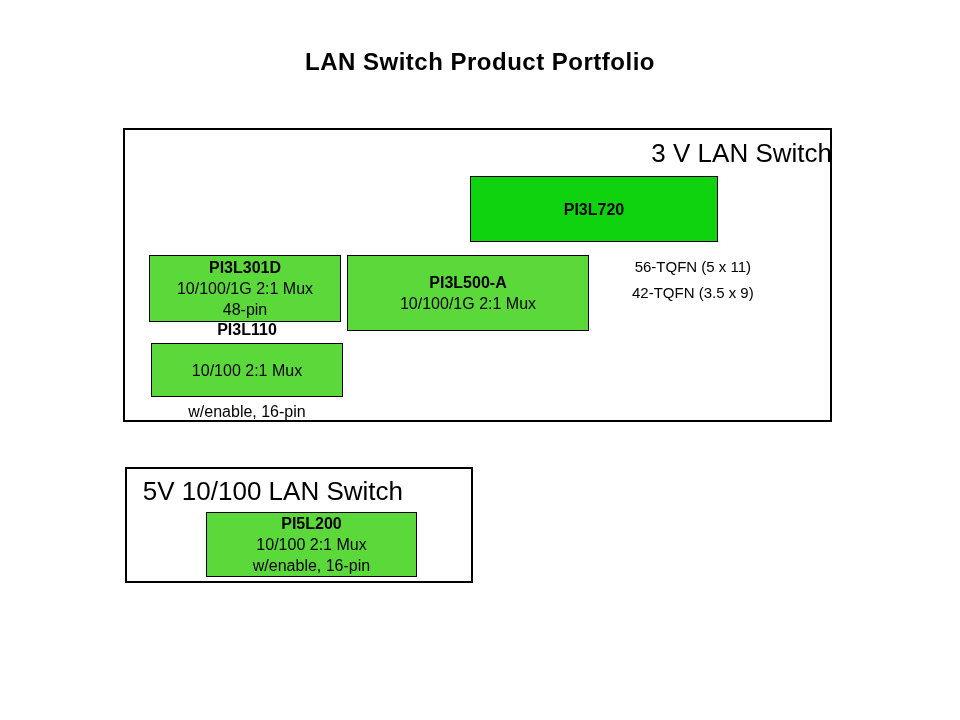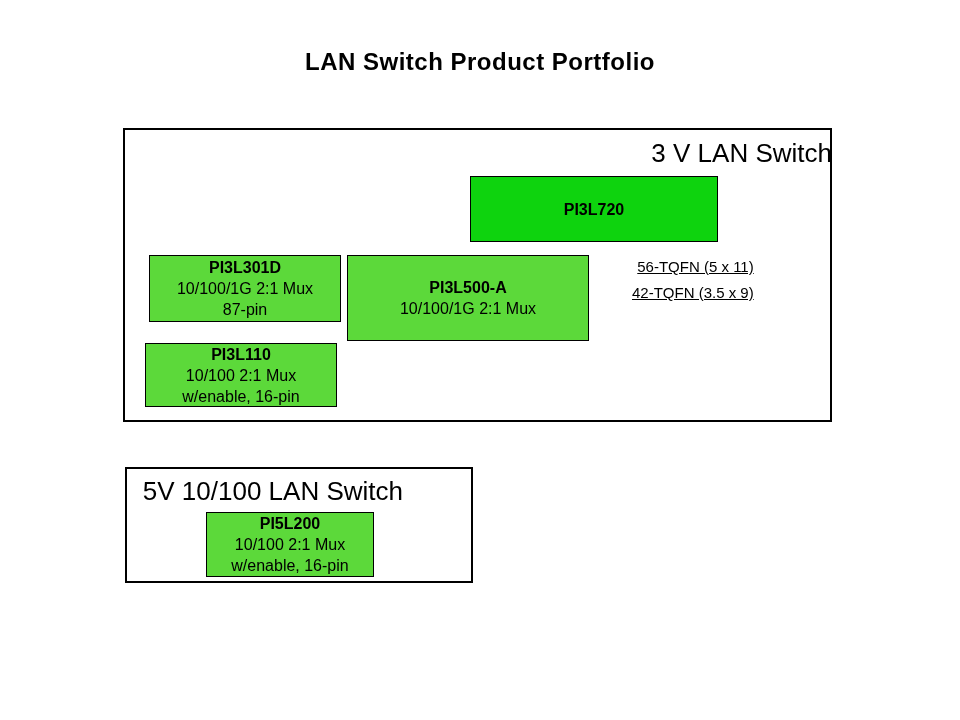--- a/index.html
+++ b/index.html
@@ -45,51 +45,50 @@
     text-align: center;
     font-size: 16px;
     line-height: 21px;
   }
   .product-box .pname { font-weight: bold; }
   .green-bright { background: #0ed30e; }
   .green-light  { background: #5cd93a; }
 
   #pbox-pi3l720  { left: 470px; top: 176px; width: 248px; height: 66px; }
   #pbox-pi3l301d { left: 149px; top: 255px; width: 192px; height: 67px; }
-  #pbox-pi3l500a { left: 347px; top: 255px; width: 242px; height: 86px; }
-  #pbox-pi3l110  { left: 145px; top: 343px; width: 192px; height: 64px; }
-  #pbox-pi5l200  { left: 206px; top: 512px; width: 168px; height: 65px; }
+  #pbox-pi3l500a { left: 347px; top: 255px; width: 242px; height: 76px; }
+  #pbox-pi3l110  { left: 151px; top: 343px; width: 192px; height: 54px; gap: 20px; }
+  #pbox-pi5l200  { left: 206px; top: 512px; width: 211px; height: 65px; }
 
   .notes {
     left: 632px; top: 254px;
     font-size: 15px;
     line-height: 26px;
-    text-align: right;
-    text-decoration: underline;
+    text-align: center;
   }
 </style>
 </head>
 <body>
 
 <div>
 
   <div class="abs page-title">LAN Switch Product Portfolio</div>
 
   <div class="abs outer-box" id="box3v"></div>
 
   <div class="abs section-heading" id="heading3v">3 V LAN Switch</div>
 
   <div class="abs product-box green-bright" id="pbox-pi3l720">
     <div class="pname">PI3L720</div>
   </div>
 
   <div class="abs product-box green-light" id="pbox-pi3l301d">
     <div class="pname">PI3L301D</div>
     <div class="pline">10/100/1G 2:1 Mux</div>
-    <div class="pline">87-pin</div>
+    <div class="pline">48-pin</div>
   </div>
 
   <div class="abs product-box green-light" id="pbox-pi3l500a">
     <div class="pname">PI3L500-A</div>
     <div class="pline">10/100/1G 2:1 Mux</div>
   </div>
 
   <div class="abs product-box green-light" id="pbox-pi3l110">
     <div class="pname">PI3L110</div>
     <div class="pline">10/100 2:1 Mux</div>

